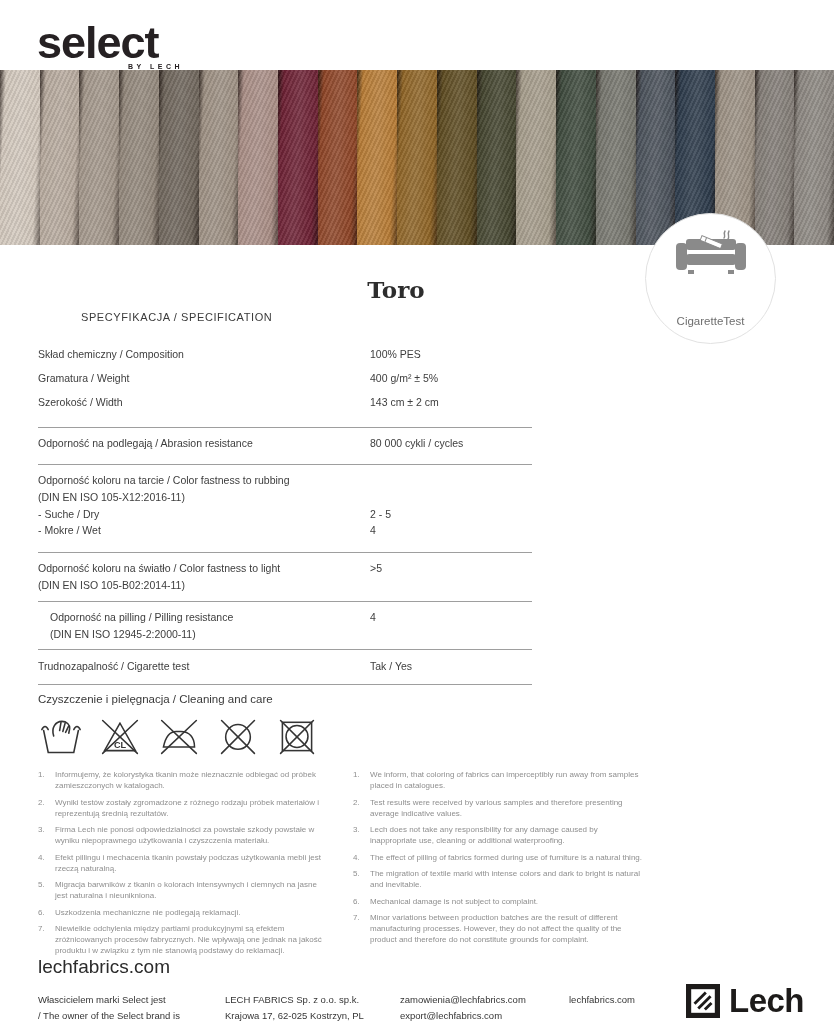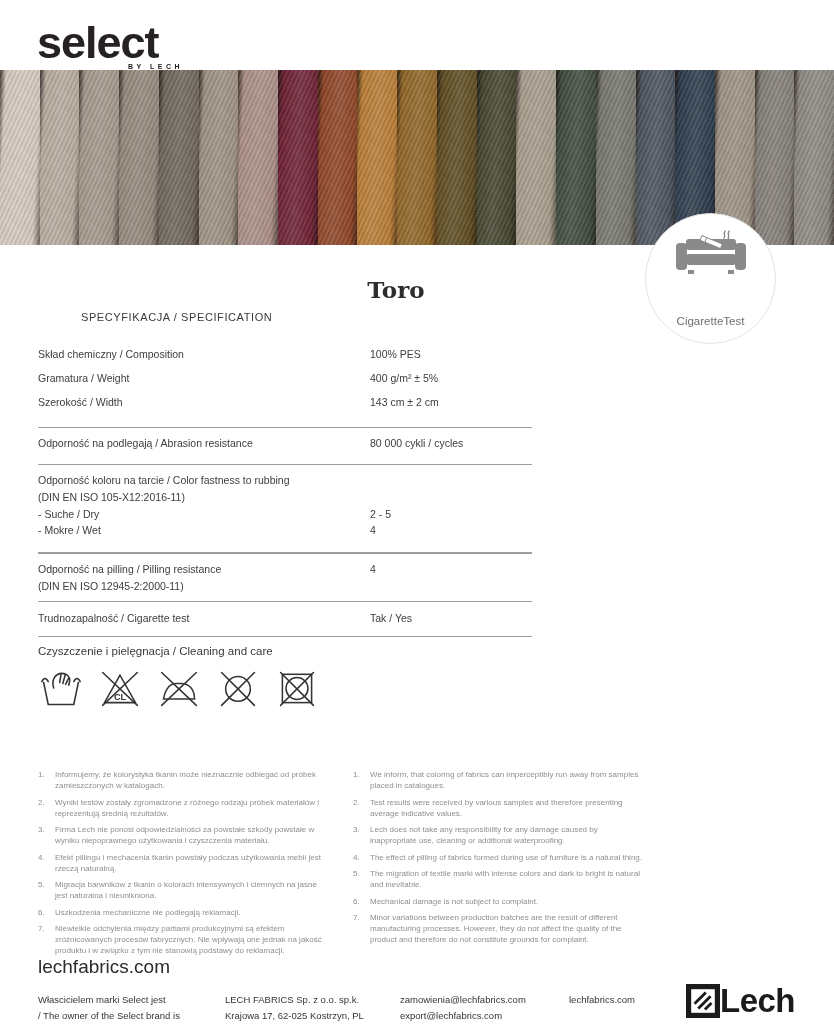--- a/index.html
+++ b/index.html
@@ -38,21 +38,21 @@
   .basic { padding-top:7px; }
   .basic .srow { margin-bottom:9px; }
   .basic { padding-bottom:8px; }
   .g { padding-top:8px; }
   .norm { line-height:18px; }
   .g2 { padding-bottom:13px; }
   .g3 .sub { }
   .g3 .sub .srow { line-height:16px; }
   .g3 { padding-bottom:14px; }
   .g4 { padding-bottom:7px; }
-  .g5 { padding-bottom:6px; }
+  .g5 { padding-bottom:6px;margin-left:12px; }
   .g6 { padding-bottom:10px; }
   .g6 .srow { line-height:16px; }
 
   .care-head { padding-top:8px; font-size:11.5px; color:#393939; }
   .care-symbols { margin-top:10px; display:flex; gap:13px; align-items:center; }
   .care-symbols svg { display:block; }
 
   
   .notes { position:absolute; left:38px; top:769px; width:758px; display:flex; }
   .notes ol { list-style:none; counter-reset:n; font-size:8px; line-height:11px; color:#8f8f8f; }
@@ -61,21 +61,21 @@
   .notes .col-pl { width:315px; }
   .notes .col-en { width:300px; }
 
   
   .site { position:absolute; left:38px; top:956px; font-size:19px; color:#2b2b2b; }
   .fcols { position:absolute; left:38px; top:992px; display:flex; font-size:9.5px; line-height:16px; color:#353535;justify-content:center; }
   .fcols .c1 { width:187px; }
   .fcols .c2 { width:175px; }
   .fcols .c3 { width:169px; }
   .fcols .c4 { width:115px; }
-  .lech-logo { position:absolute; left:686px; top:984px; display:flex; align-items:flex-start; }
+  .lech-logo { position:absolute; left:686px; top:984px; display:flex; align-items:flex-start; gap:9px; }
   .lech-logo .word { font-size:33px; font-weight:700; letter-spacing:-.5px; color:#1d1b1a; line-height:34px; }
 </style>
 </head>
 <body>
 
 <div class="page">
 
   <div class="brand">
     <span class="word">select</span>
     <span class="sub">BY LECH</span>
@@ -166,20 +166,27 @@
           <span class="val">2 - 5</span>
         </div>
         <div class="srow">
           <span class="lbl">- Mokre / Wet</span>
           <span class="val">4</span>
         </div>
       </div>
     </div>
 
     <hr>
+    <div class="g g4">
+      <div class="srow">
+        <span class="lbl">Odporność koloru na światło / Color fastness to light</span>
+        <span class="val">&gt;5</span>
+      </div>
+      <div class="norm">(DIN EN ISO 105-B02:2014-11)</div>
+    </div>
 
     <hr>
     <div class="g g5">
       <div class="srow">
         <span class="lbl">Odporność na pilling / Pilling resistance</span>
         <span class="val">4</span>
       </div>
       <div class="norm">(DIN EN ISO 12945-2:2000-11)</div>
     </div>
 

